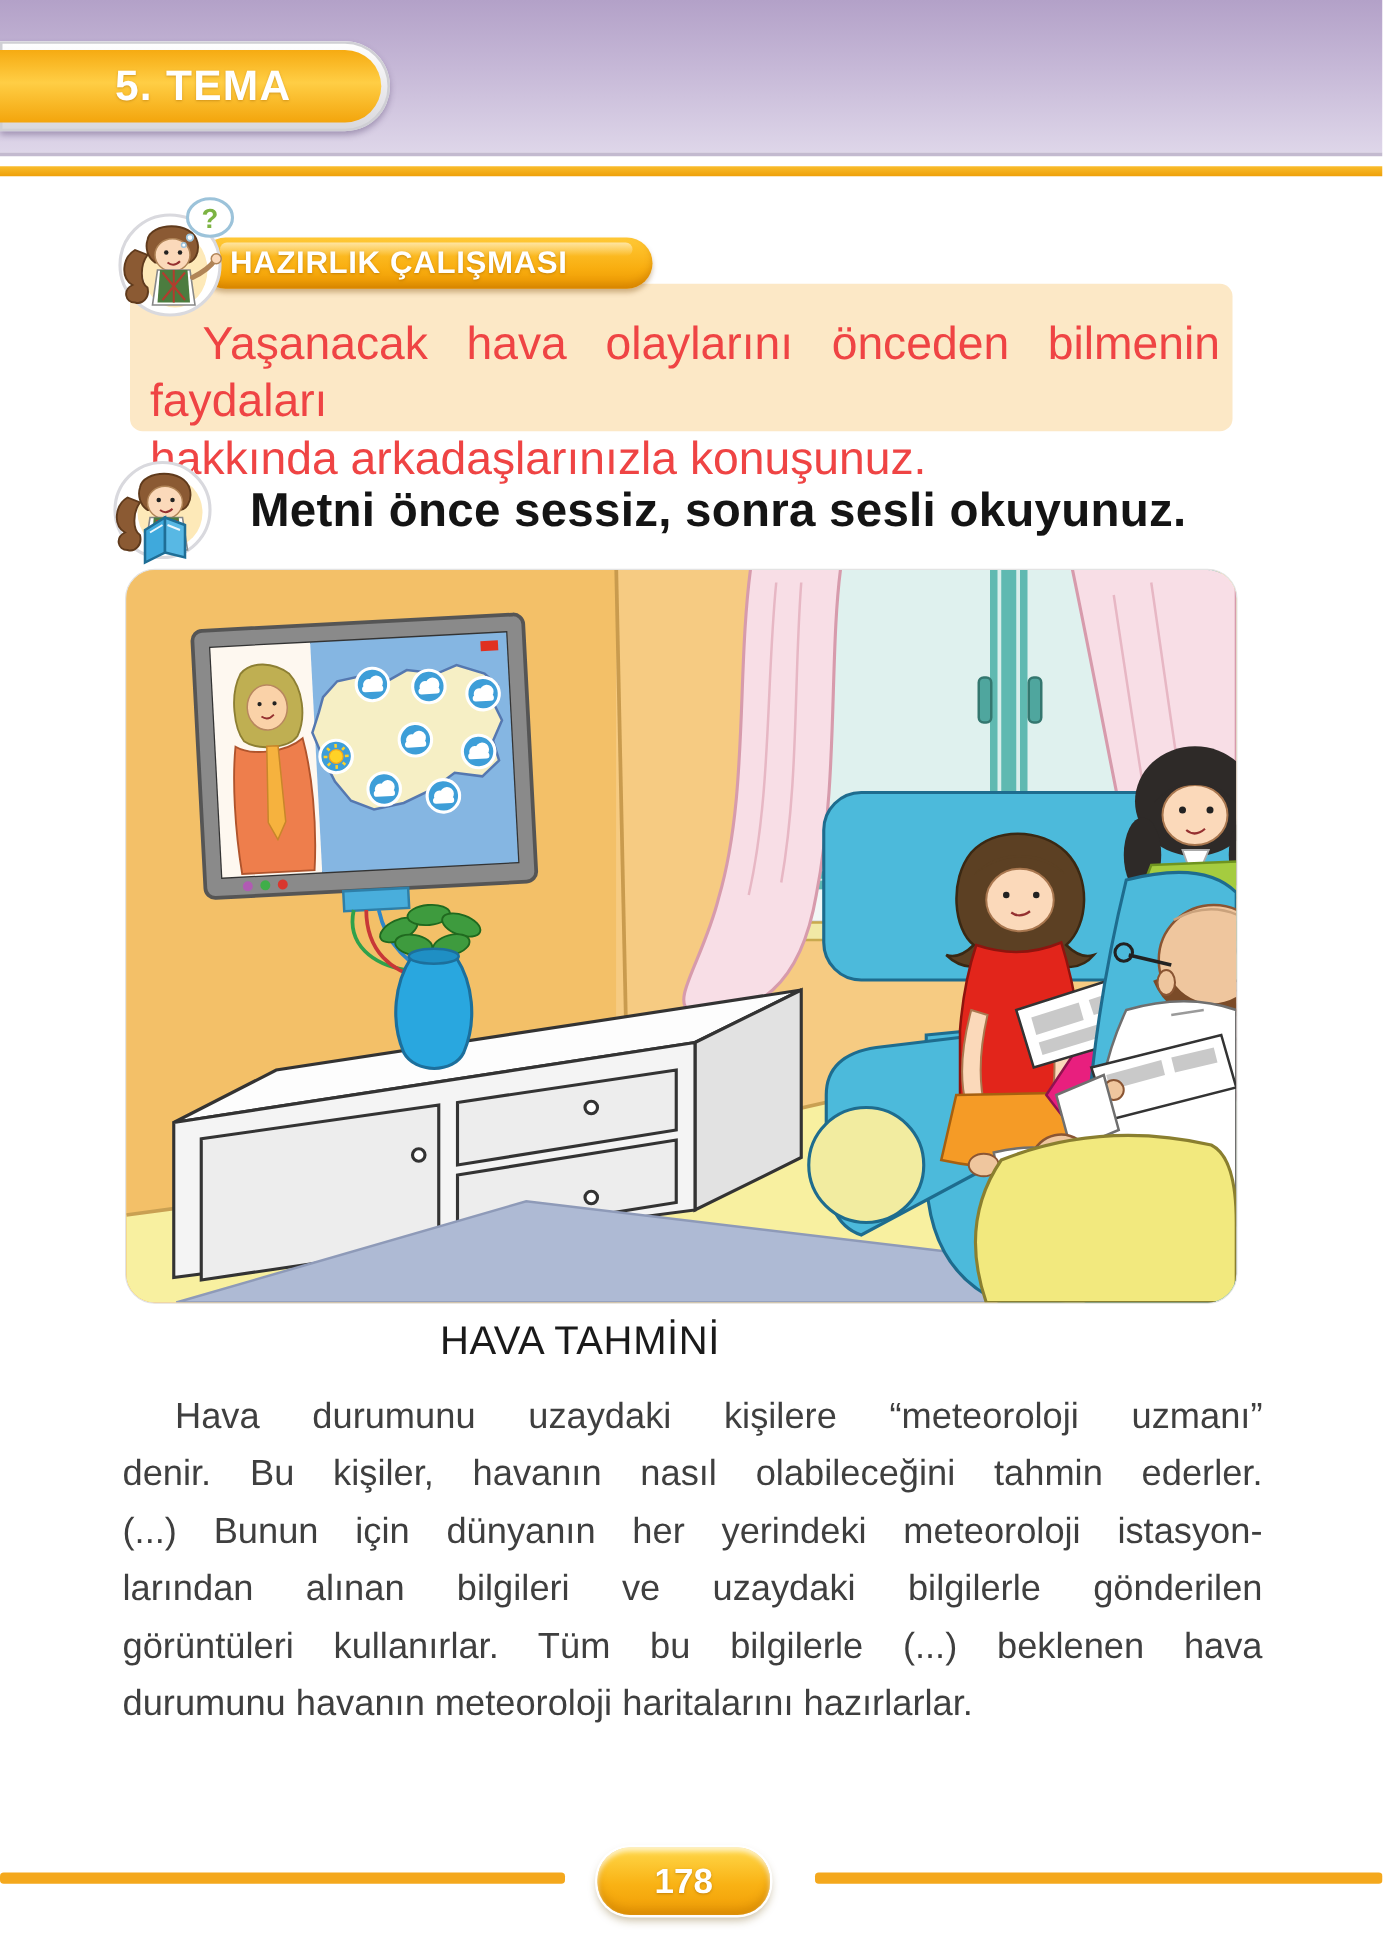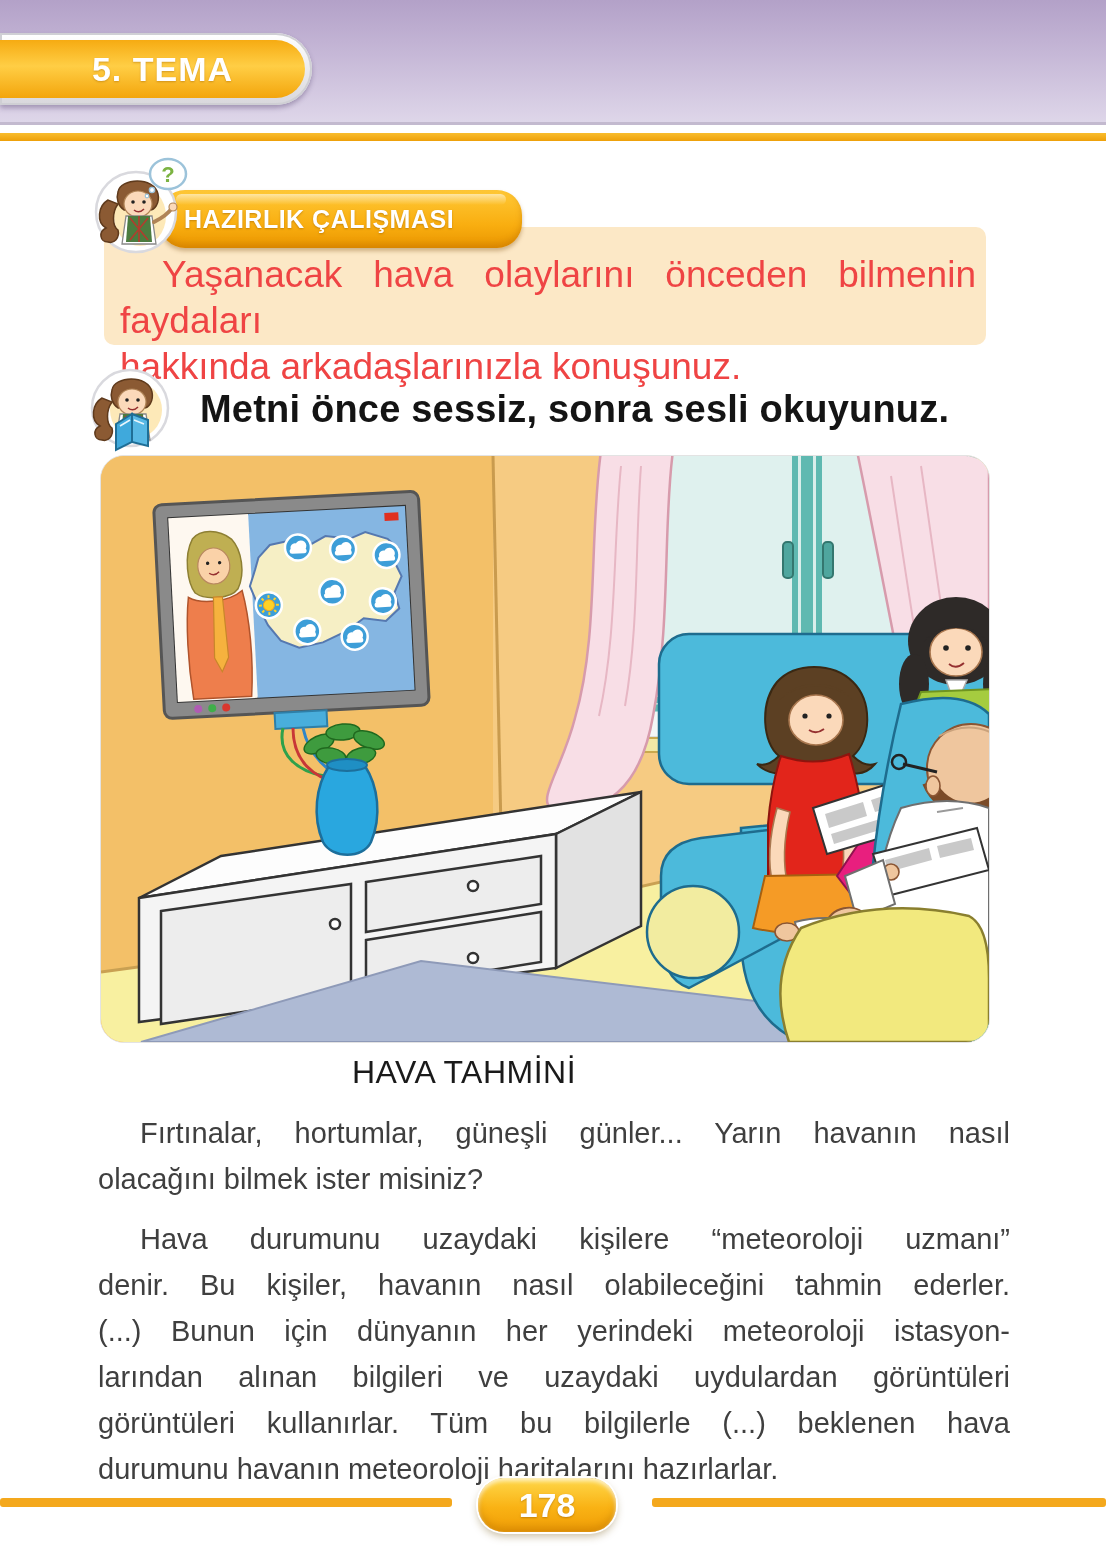--- a/index.html
+++ b/index.html
@@ -31,21 +31,21 @@
   .gold-rule{
     position:absolute;top:133px;left:0;width:1106px;height:8px;
     background:linear-gradient(180deg,#f9bd2d,#eea009);
   }
   
   .prep-box{
     position:absolute;top:227px;left:104px;width:882px;height:118px;
     background:#fce8c6;border-radius:10px;
   }
   .prep-badge{
-    position:absolute;top:190px;left:160px;width:362px;height:58px;
+    position:absolute;top:190px;left:160px;width:362px;height:41px;
     border-radius:25px;
     background:linear-gradient(180deg,#ffc937 0%,#f9ae10 60%,#ea9600 100%);
     box-shadow:0 3px 4px rgba(120,70,0,.35), inset 0 -4px 6px rgba(190,110,0,.45);
     display:flex;align-items:center;
     color:#ffffff;font-weight:bold;font-size:25px;letter-spacing:.5px;
     padding-left:24px;box-sizing:border-box;
     text-shadow:0 1px 2px rgba(150,90,0,.5);
   }
   .prep-badge::before{
     content:'';position:absolute;left:16px;right:16px;top:4px;height:11px;
@@ -88,21 +88,21 @@
   .footer{position:absolute;top:1478px;left:0;width:1106px;height:60px;}
   .footer-line{position:absolute;top:20px;height:9px;background:#f4a81d;border-radius:3px;}
   .fl-left{left:0;width:452px;}
   .fl-right{left:652px;width:454px;}
   .page-pill{
     position:absolute;left:478px;top:0;width:138px;height:54px;border-radius:26px;
     background:linear-gradient(180deg,#ffd84a 0%,#f9b214 55%,#f09d06 100%);
     box-shadow:0 0 0 2px #ffffff,0 4px 8px rgba(110,80,10,.4),
                inset 0 3px 4px rgba(255,255,255,.7), inset 0 -5px 7px rgba(190,120,0,.45);
     display:flex;align-items:center;justify-content:center;
-    color:#ffffff;font-weight:bold;font-size:34px;
+    color:#ffffff;font-weight:bold;font-size:28px;
     text-shadow:0 1px 2px rgba(150,90,0,.5);
   }
 </style>
 </head>
 <body>
 
 <div class="header-band"></div>
 <div class="theme-badge-outer">
   <div class="theme-badge-inner">5. TEMA</div>
 </div>
@@ -373,28 +373,24 @@
     <ellipse cx="686" cy="476" rx="12" ry="9" fill="#efc69e" stroke="#8a5533" stroke-width="1.6"></ellipse>
   </g>
 
   <path d="M 700,472 Q 780,440 868,460 Q 888,470 888,522 L 888,586 L 688,586 Q 666,522 700,472 Z" fill="#f2e97e" stroke="#8a7f2f" stroke-width="2.5"></path>
 </svg>
 </div>
 
 <div class="article-title">HAVA TAHMİNİ</div>
 <div class="article-body">
   <p class="para">
-    <span class="pline pind">Fırtınalar, hortumlar, güneşli günler... Yarın havanın nasıl</span>
-    <span class="pline plast">olacağını bilmek ister misiniz?</span>
-  </p>
-  <p class="para">
     <span class="pline pind">Hava durumunu uzaydaki kişilere “meteoroloji uzmanı”</span>
     <span class="pline">denir. Bu kişiler, havanın nasıl olabileceğini tahmin ederler.</span>
     <span class="pline">(...) Bunun için dünyanın her yerindeki meteoroloji istasyon-</span>
-    <span class="pline">larından alınan bilgileri ve uzaydaki uydulardan görüntüleri</span>
+    <span class="pline">larından alınan bilgileri ve uzaydaki bilgilerle gönderilen</span>
     <span class="pline">görüntüleri kullanırlar. Tüm bu bilgilerle (...) beklenen hava</span>
     <span class="pline plast">durumunu havanın meteoroloji haritalarını hazırlarlar.</span>
   </p>
 </div>
 
 <div class="footer">
   <div class="footer-line fl-left"></div>
   <div class="footer-line fl-right"></div>
   <div class="page-pill">
     <span>178</span>

